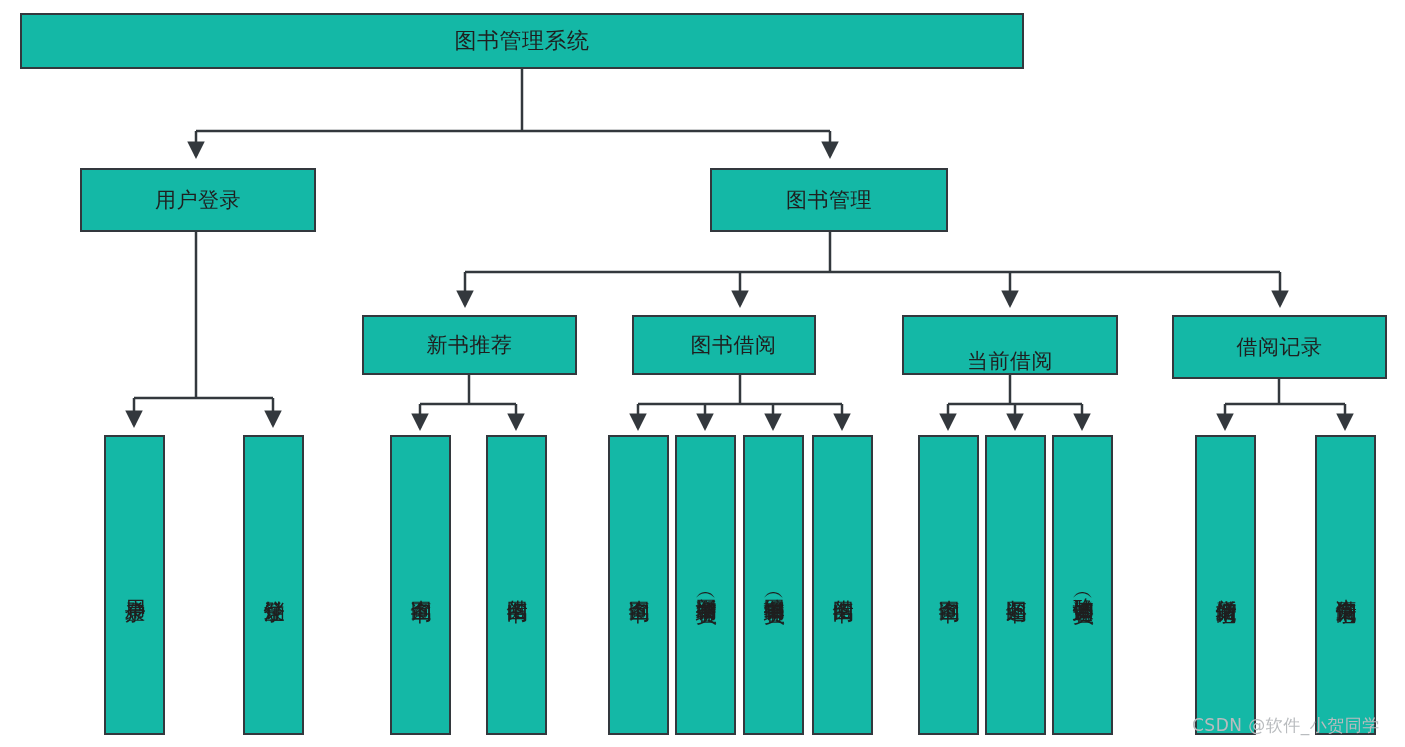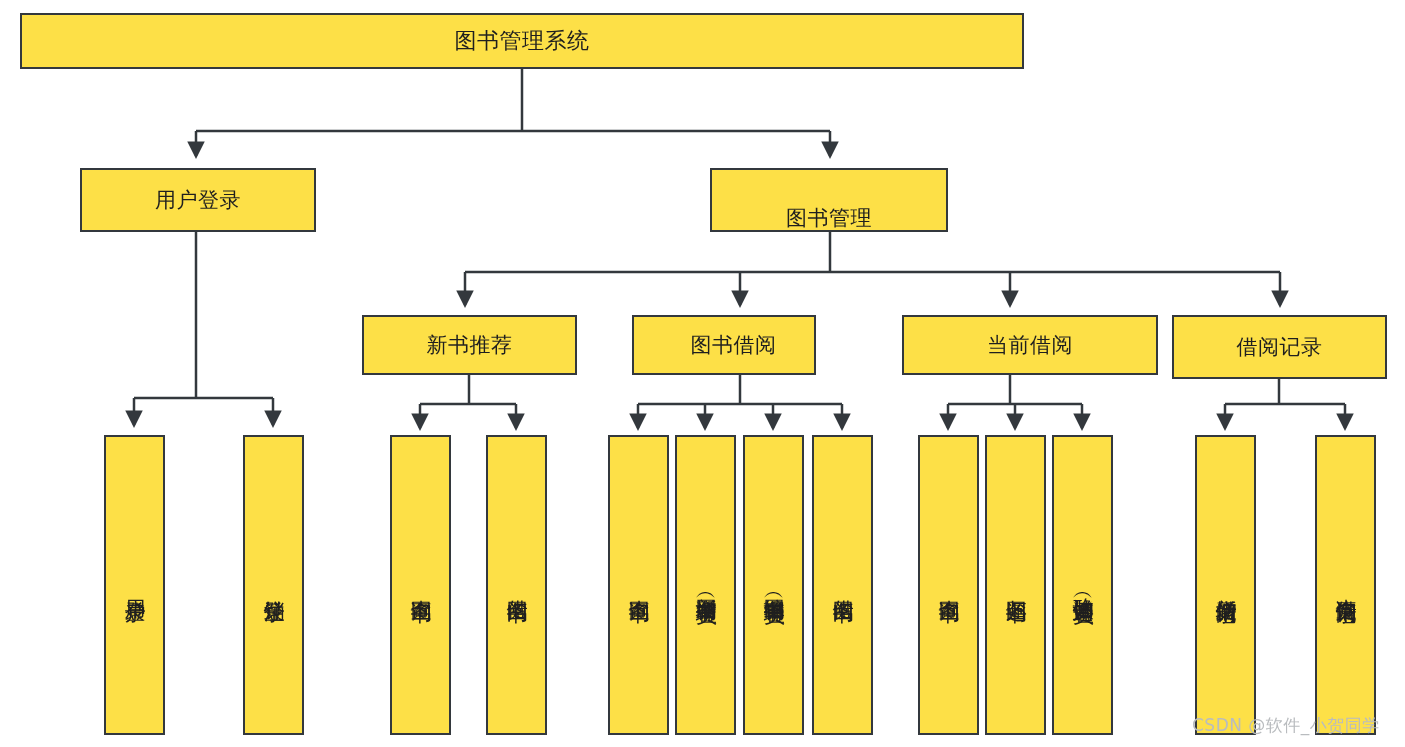--- a/index.html
+++ b/index.html
@@ -21,21 +21,21 @@
     position: absolute;
     left: 0;
     top: 0;
     width: 1405px;
     height: 747px;
     pointer-events: none;
   }
   .node {
     position: absolute;
     box-sizing: border-box;
-    background: #fde047;
+    background: #14b8a6;
     border: 2px solid #33383d;
     display: flex;
     align-items: center;
     justify-content: center;
     text-align: center;
     color: #1f1f1f;
     z-index: 2;
   }
   .node .label {
     display: block;
@@ -128,31 +128,31 @@
     </g>
   </svg>
 
   <div class="node root h" style="left:20px; top:13px; width:1004px; height:56px;">
     <span class="label">图书管理系统</span>
   </div>
 
   <div class="node h" style="left:80px; top:168px; width:236px; height:64px;">
     <span class="label">用户登录</span>
   </div>
-  <div class="node h" style="left:710px; top:168px; width:238px; height:64px;align-items:flex-end;">
+  <div class="node h" style="left:710px; top:168px; width:238px; height:64px;">
     <span class="label">图书管理</span>
   </div>
 
   <div class="node h" style="left:362px; top:315px; width:215px; height:60px;align-items:center;">
     <span class="label">新书推荐</span>
   </div>
   <div class="node h" style="left:632px; top:315px; width:184px; height:60px;padding-left:19px;">
     <span class="label">图书借阅</span>
   </div>
-  <div class="node h" style="left:902px; top:315px; width:256px; height:60px;">
+  <div class="node h" style="left:902px; top:315px; width:216px; height:60px;align-items:flex-end;">
     <span class="label">当前借阅</span>
   </div>
   <div class="node h" style="left:1172px; top:315px; width:215px; height:64px;">
     <span class="label">借阅记录</span>
   </div>
 
   <div class="node v" style="left:104px; top:435px; width:61px; height:300px;">
     <span class="label">用户登录</span>
   </div>
   <div class="node v" style="left:243px; top:435px; width:61px; height:300px;">

